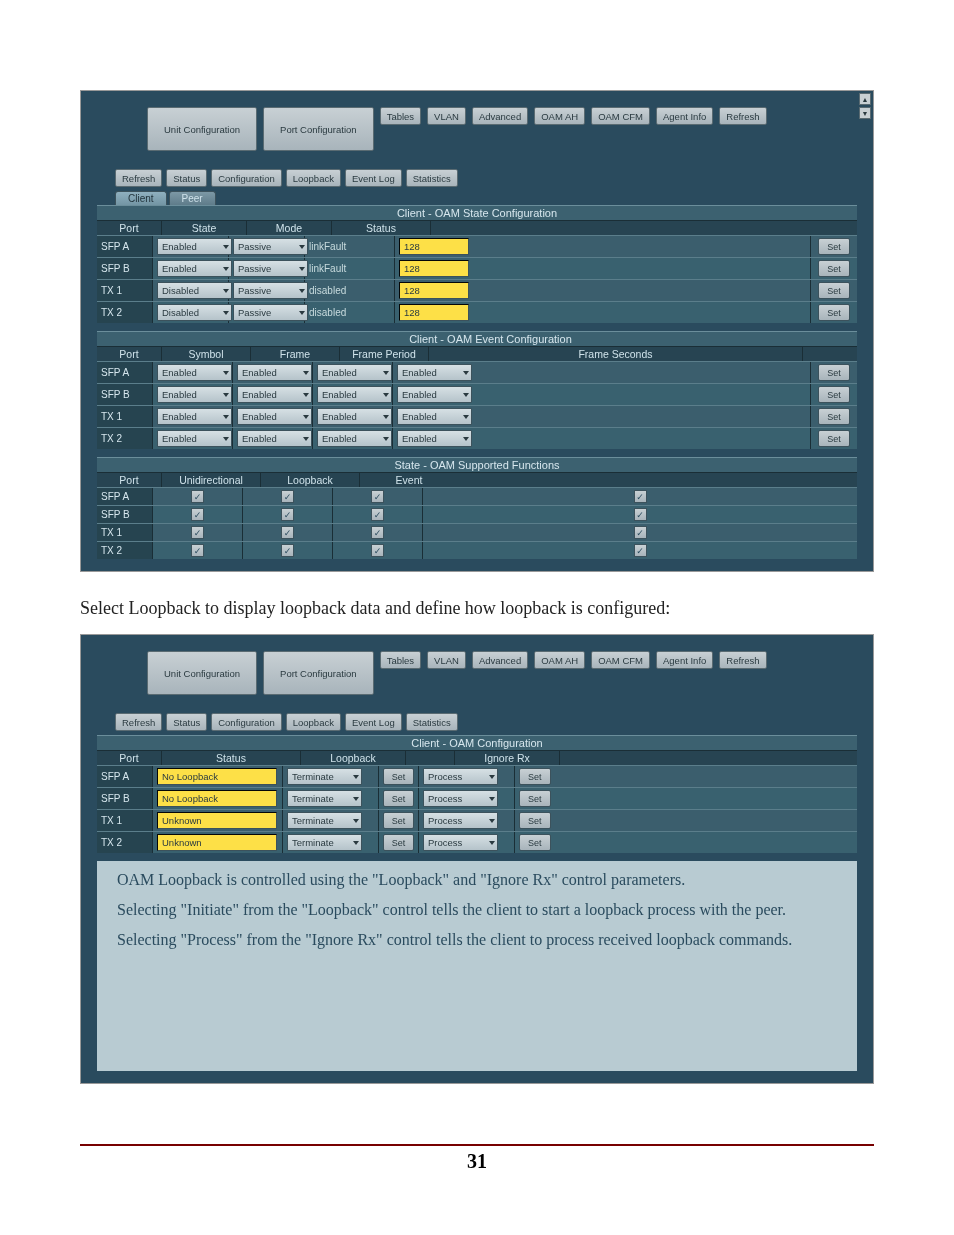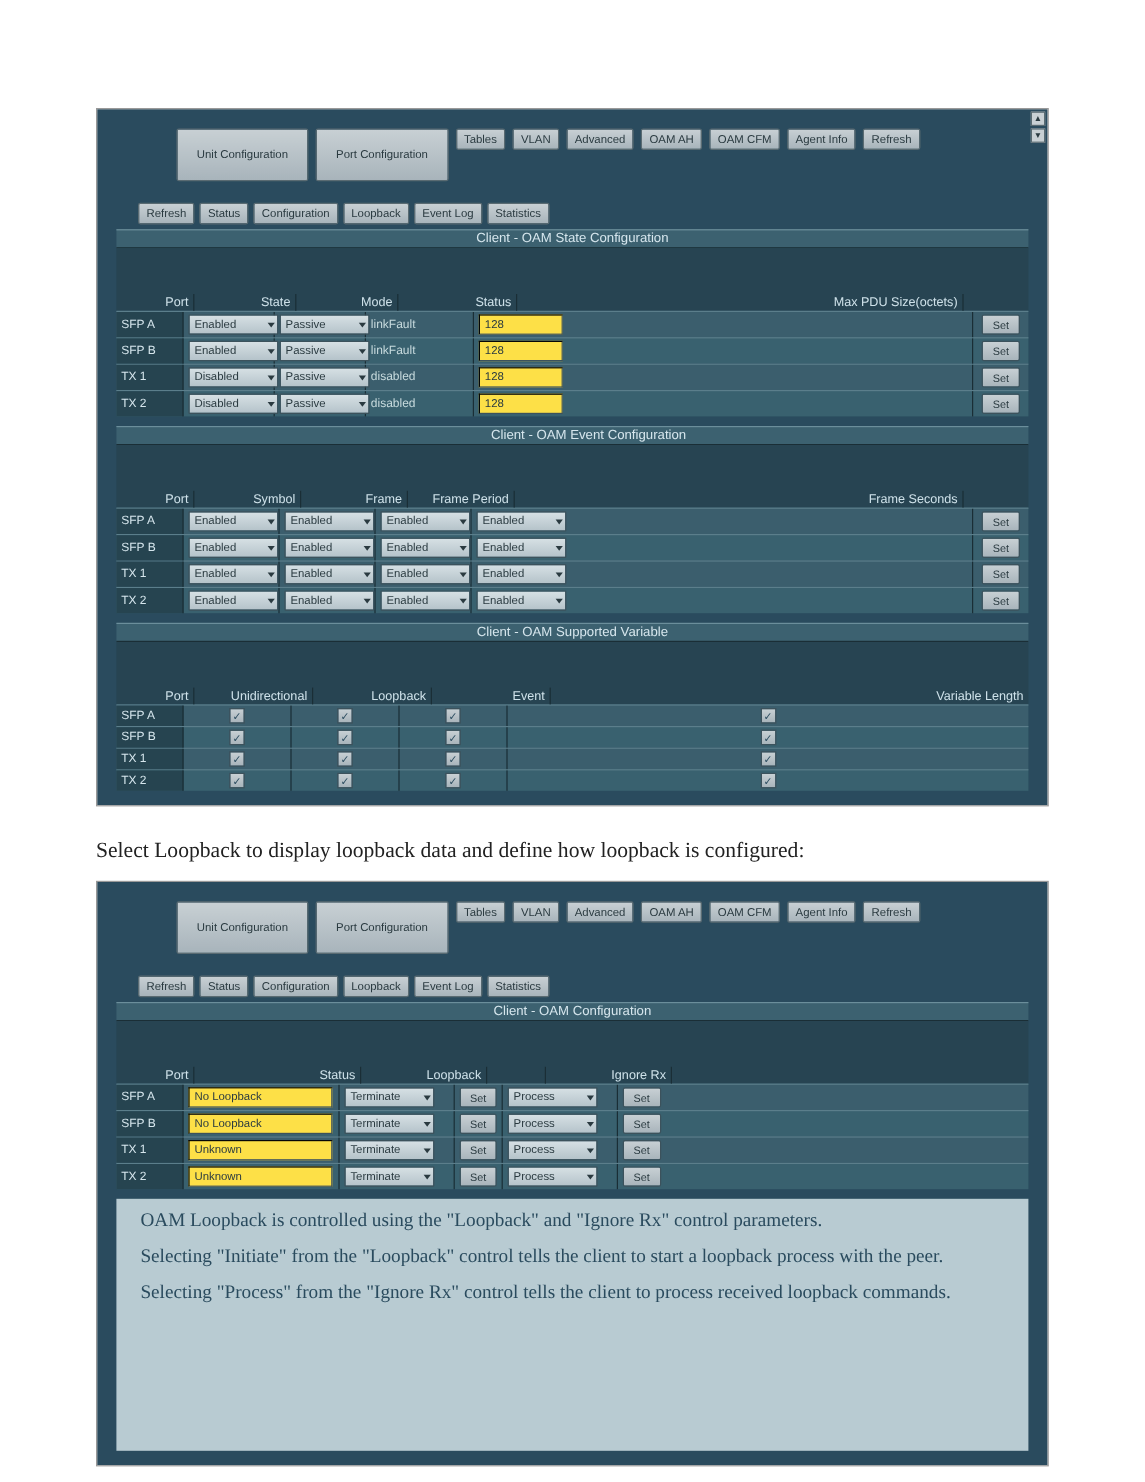--- a/index.html
+++ b/index.html
@@ -86,22 +86,21 @@
   }
   .header-row {
     display: flex;
     background: #274452;
     color: #cfe2ea;
     font-size: 10.5px;
   }
   .header-row > div {
     border-right: 1px solid #1a2e36;
     padding: 1px 4px;
-    text-align: right;
-    margin-top: 38px;
+    text-align: center;
   }
   .header-row > div:last-child { border-right: none; }
   .data-row {
     display: flex;
     background: #3b5e6d;
     border-top: 1px solid #5b7e8b;
     align-items: stretch;
   }
   .data-row:nth-child(even) { background: #39616f; }
   .cell {
@@ -265,28 +264,31 @@
 
       <div class="sub-buttons">
         <span class="btn">Refresh</span>
         <span class="btn">Status</span>
         <span class="btn">Configuration</span>
         <span class="btn">Loopback</span>
         <span class="btn">Event Log</span>
         <span class="btn">Statistics</span>
       </div>
 
+      <div class="tab-row">
+        <span class="tab active">Client</span>
+        <span class="tab">Peer</span>
+      </div>
 
       <div class="section-band">Client - OAM State Configuration</div>
       <div class="header-row">
         <div class="c-port">Port</div>
         <div class="c-state">State</div>
         <div class="c-mode">Mode</div>
         <div class="c-status">Status</div>
-        <div class="c-pdu">Max PDU Size(octets)</div>
         <div class="c-set"></div>
       </div>
       <div id="state-rows">
           <div class="data-row">
             <div class="cell port-label c-port">SFP A</div>
             <div class="cell c-state">
               <span class="dd">Enabled</span>
             </div>
             <div class="cell c-mode">
               <span class="dd">Passive</span>
@@ -426,27 +428,26 @@
             </div>
             <div class="cell c-frs">
               <span class="dd">Enabled</span>
             </div>
             <div class="cell c-set">
               <span class="setbtn">Set</span>
             </div>
           </div>
         </div>
 
-      <div class="section-band" style="margin-top:8px;">Client - OAM Supported Variable</div>
+      <div class="section-band" style="margin-top:8px;">State - OAM Supported Functions</div>
       <div class="header-row">
         <div class="c-port">Port</div>
         <div class="c-uni">Unidirectional</div>
         <div class="c-lb">Loopback</div>
         <div class="c-ev">Event</div>
-        <div class="c-vl">Variable Length</div>
       </div>
       <div id="func-rows">
           <div class="data-row">
             <div class="cell port-label c-port">SFP A</div>
             <div class="cell c-uni">
               <span class="chk">✓</span>
             </div>
             <div class="cell c-lb">
               <span class="chk">✓</span>
             </div>

